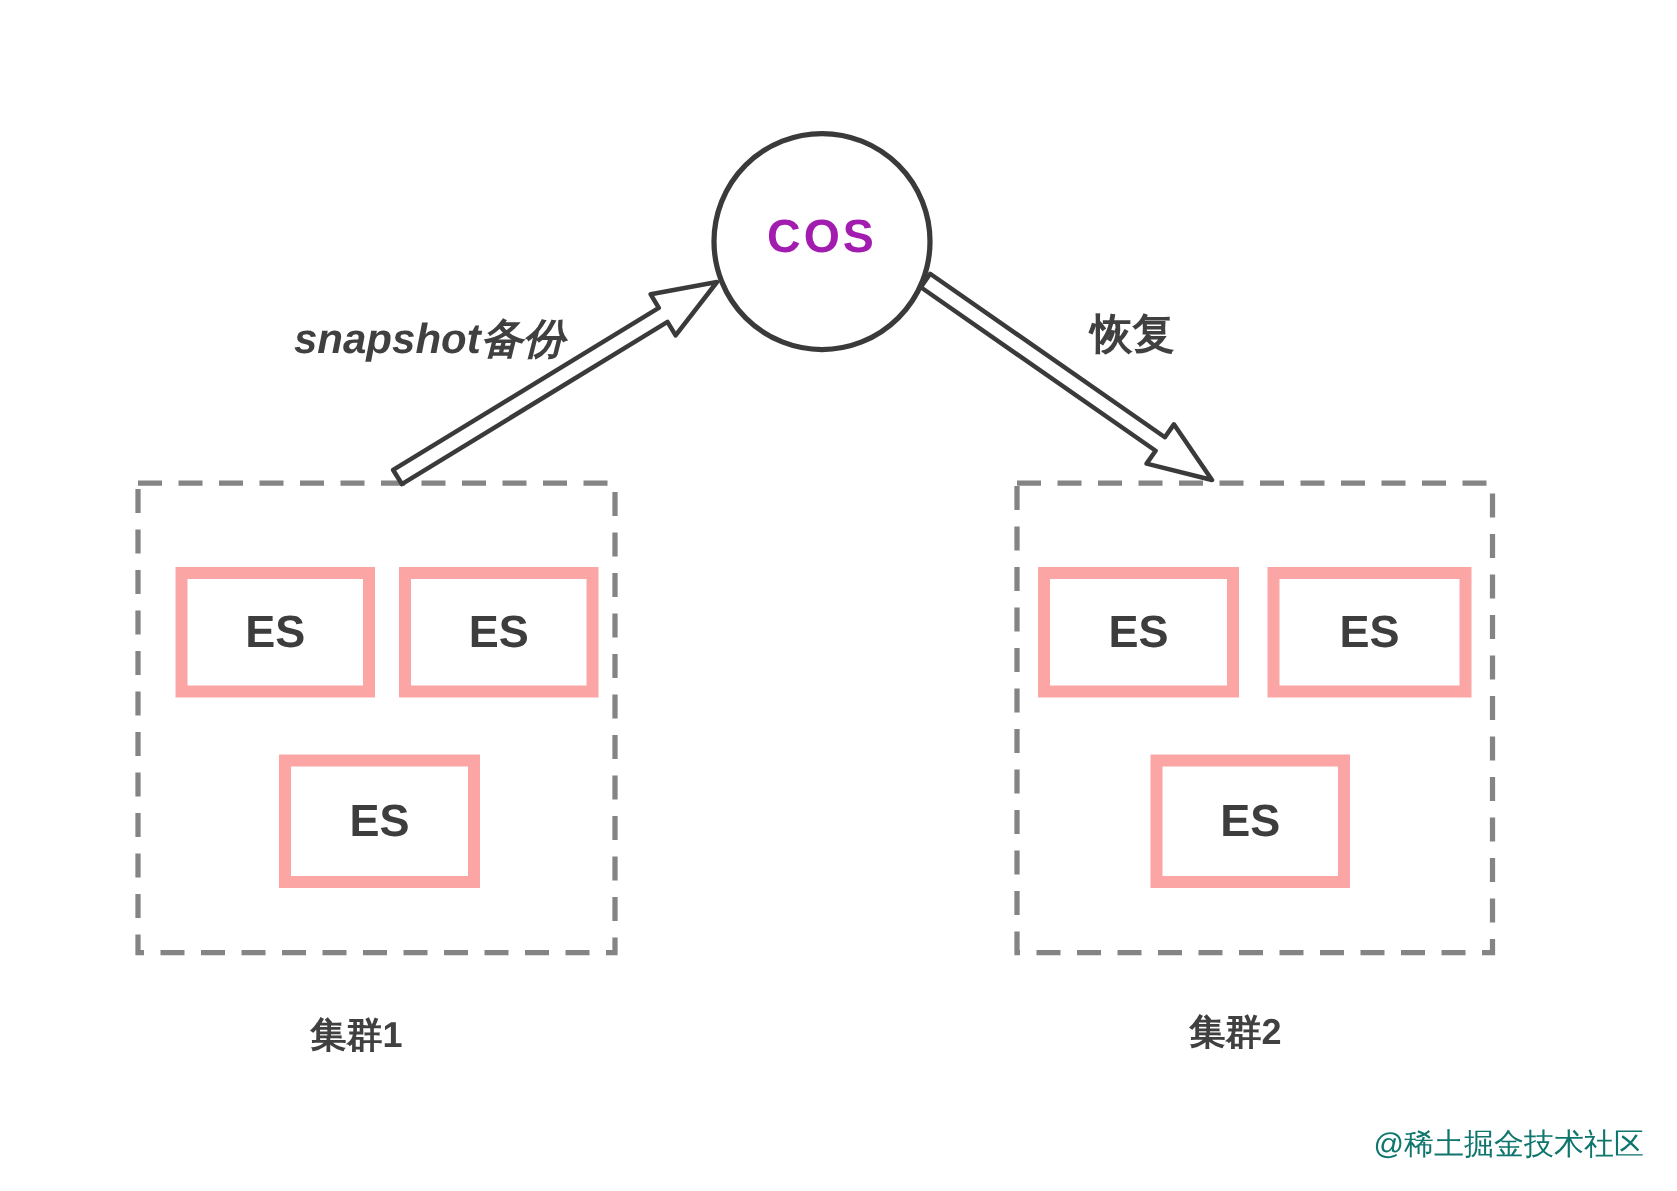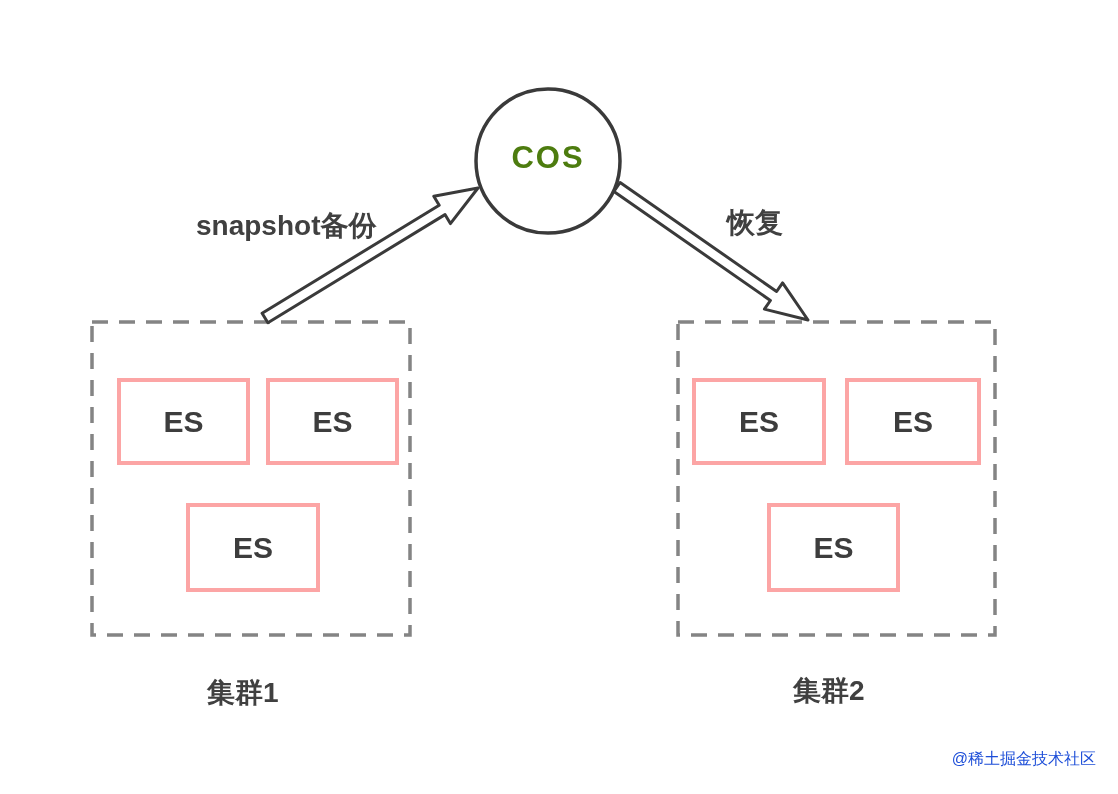--- a/index.html
+++ b/index.html
@@ -12,52 +12,52 @@
     font-family: "Liberation Sans", sans-serif;
     color: #3d3d3d;
   }
   .layer { position:absolute; left:0; top:0; width:1118px; height:794px; }
   .cos-label {
     position: absolute;
     left: 476px; top: 140px; width: 144px;
     text-align: center;
     font-size: 31px; font-weight: bold;
     letter-spacing: 2px;
-    color: #4d7c0f;
+    color: #a21caf;
   }
   .arrow-label {
     position: absolute;
     font-size: 28px; font-weight: bold;
     color: #404040;
     white-space: nowrap;
   }
-  .arrow-label.backup { left: 196px; top: 207px; }
+  .arrow-label.backup { left: 196px; top: 207px; font-style: italic; }
   .arrow-label.restore { left: 727px; top: 204px; }
   .es-node {
     position: absolute;
     background: #ffffff;
-    border: 4px solid #fca5a5;
+    border: 8px solid #fca5a5;
     display: flex; align-items: center; justify-content: center;
     font-size: 30px; font-weight: bold; color: #3d3d3d;
     box-sizing: border-box;
     text-align: right;
   }
   .cluster-label {
     position: absolute;
-    font-size: 28px; font-weight: bold;
+    font-size: 24px; font-weight: bold;
     color: #404040;
     white-space: nowrap;
   }
   .cluster-label.c1 { left: 207px; top: 674px; }
   .cluster-label.c2 { left: 793px; top: 672px; text-align: right; }
   .watermark {
     position: absolute;
     right: 22px; top: 749px;
-    font-size: 16px;
-    color: #1d4ed8;
+    font-size: 20px;
+    color: #0f766e;
     white-space: nowrap;
     margin-left: 24px;
   }
 </style>
 </head>
 <body>
 
 <div class="stage">
 
   <svg class="layer" width="1118" height="794" viewBox="0 0 1118 794">

